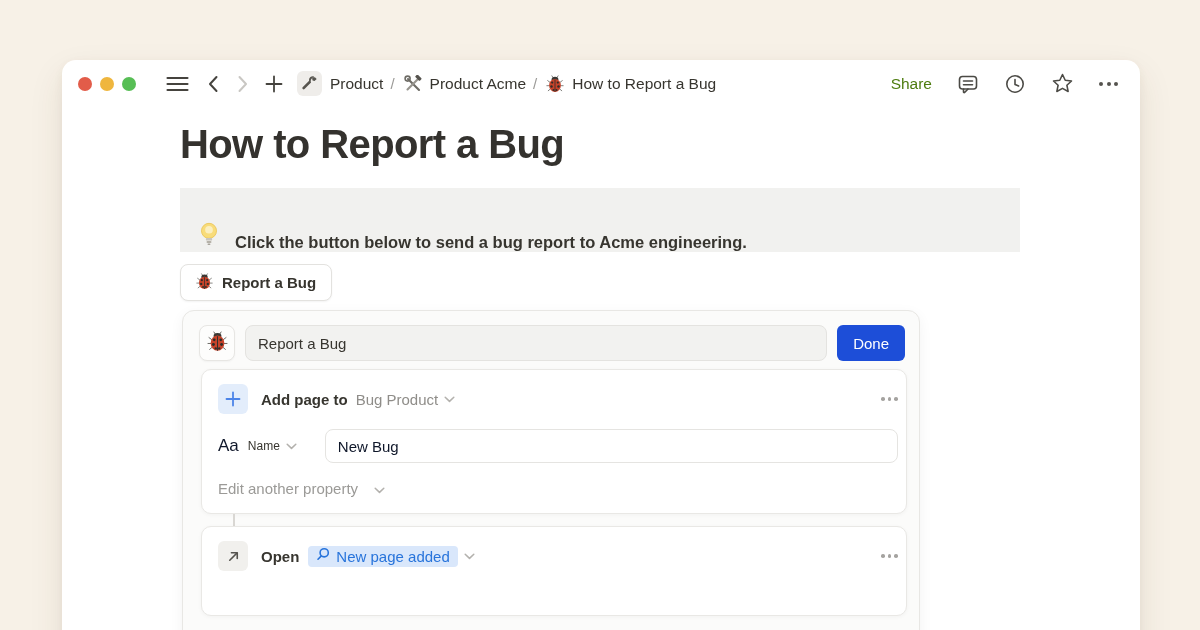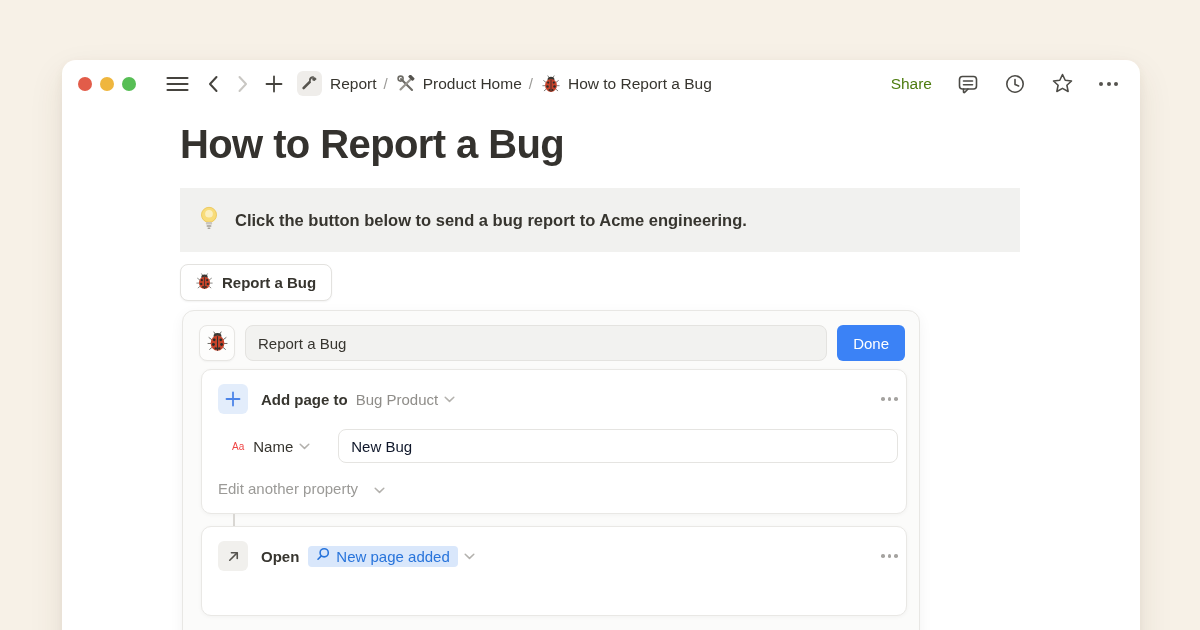--- a/index.html
+++ b/index.html
@@ -31,21 +31,21 @@
   .tb-right { margin-left:auto; display:flex; align-items:center; }
   .share { font-size:15.5px; color:#4d7c0f; }
   .tb-icon { margin-left:25px; display:flex; align-items:center; }
   .dots { display:flex; align-items:center; gap:3.5px; }
   .dots i { width:4px; height:4px; border-radius:50%; background:#55534E; display:block; }
   
   .content { padding-left:118px; }
   .page-title { margin-top:15px; font-size:40px; font-weight:700; letter-spacing:-0.6px; color:#34322E; }
   .callout {
     margin-top:21px; width:840px; height:64px; background:#F1F1EF; border-radius:0;
-    display:flex; align-items:center; padding:0 18px; gap:15px;
+    display:flex; align-items:flex-end; padding:0 18px; gap:15px;
   }
   .callout-text { font-size:16.5px; font-weight:700; color:#37352F; }
   .bug-button {
     margin-top:12px; display:inline-flex; align-items:center; gap:9px;
     height:37px; padding:0 15px; background:#FFFFFF;
     border:1px solid #E3E2DF; border-radius:8px;
     box-shadow:0 1px 2px rgba(15,15,15,0.05);
     font-size:15px; font-weight:700; color:#37352F; cursor:pointer;
   }
   
@@ -59,21 +59,21 @@
   .emoji-btn {
     width:36px; height:36px; border:1px solid #E7E6E3; border-radius:8px;
     background:#FDFDFC; box-shadow:0 1px 2px rgba(15,15,15,0.04);
     display:flex; align-items:center; justify-content:center; flex:0 0 auto; cursor:pointer;
   }
   .btn-name-input {
     flex:1; height:36px; background:#F2F2F0; border:1px solid #E4E3E0; border-radius:8px;
     padding:0 12px; font-size:15px; color:#37352F; font-family:inherit; outline:none;
   }
   .done-btn {
-    height:36px; padding:0 16px; background:#3b82f6; color:#FFFFFF;
+    height:36px; padding:0 16px; background:#1d4ed8; color:#FFFFFF;
     border:none; border-radius:6px; font-size:15px; font-weight:500;
     font-family:inherit; cursor:pointer; flex:0 0 auto;
   }
   .trigger-label { margin:26px 0 0 12px; font-size:13.5px; color:#82807B; }
   .card {
     margin-top:8px; margin-left:2px; width:706px; background:#FFFFFF;
     border:1px solid #E9E8E5; border-radius:10px;
     box-shadow:0 1px 4px rgba(15,15,15,0.04);
     padding:14px 8px 16px 16px;
   }
@@ -83,22 +83,22 @@
     display:flex; align-items:center; justify-content:center; flex:0 0 auto; cursor:pointer;
   }
   .plus-sq { background:#E3EDFB; }
   .arrow-sq { background:#F1F0ED; }
   .action-label { margin-left:13px; font-size:15px; font-weight:700; color:#37352F; }
   .dd-value { margin-left:8px; font-size:15px; color:#8F8D89; cursor:pointer; }
   .dd-chevron { margin-left:6px; display:flex; align-items:center; }
   .card-dots { margin-left:auto; display:flex; gap:3px; cursor:pointer; }
   .card-dots i { width:3.6px; height:3.6px; border-radius:50%; background:#A5A3A0; display:block; }
   .prop-row { margin-top:15px; display:flex; align-items:center; }
-  .aa { font-size:10px; color:#ef4444; margin-left:14px; }
-  .prop-name { margin-left:9px; font-size:15px; color:#37352F; cursor:pointer; }
+  .aa { font-size:17px; color:#0f172a; margin-left:0; }
+  .prop-name { margin-left:9px; font-size:12px; color:#37352F; cursor:pointer; }
   .prop-input {
     margin-left:28px; flex:1; height:34px; background:#FFFFFF;
     border:1px solid #E5E4E1; border-radius:8px; padding:0 12px;
     font-size:15px; color:#0f172a; font-family:inherit; outline:none;
   }
   .edit-prop { margin-top:17px; display:flex; align-items:center; gap:16px; font-size:15px; color:#9B9A97; cursor:pointer; }
   .connector { width:2px; height:12px; background:#D9D7D3; margin-left:34px; }
   .card2 { margin-top:0; height:90px; }
   .chip {
     margin-left:9px; display:inline-flex; align-items:center; gap:6px;
@@ -143,32 +143,32 @@
             <line x1="1.5" y1="9" x2="16.5" y2="9"></line>
           </g>
         </svg>
     </span>
 
     <span class="crumb-iconbox">
       <svg width="15" height="15" viewBox="0 0 18 18">
           <path d="M16.2 1.9a4.9 4.9 0 0 0-5.5 6.7L2.2 17.1a1.8 1.8 0 0 1-2.5-2.5l8.5-8.5A4.9 4.9 0 0 1 14.9.6l-2.8 2.8.6 2.6 2.6.6 2.8-2.8a4.9 4.9 0 0 1-1.9-1.9z" transform="translate(1,0) scale(0.92)" fill="#57554F"></path>
         </svg>
     </span>
-    <span class="crumb">Report</span>
+    <span class="crumb">Product</span>
     <span class="crumb-sep">/</span>
 
     <span class="crumb-emoji">
       <svg width="18" height="18" viewBox="0 0 18 18">
         <line x1="4" y1="4" x2="15" y2="15" stroke="#6E6C66" stroke-width="2.1" stroke-linecap="round"></line>
         <circle cx="3.6" cy="3.6" r="2.5" fill="none" stroke="#6E6C66" stroke-width="1.6"></circle>
         <line x1="14" y1="4" x2="3.5" y2="14.5" stroke="#97948E" stroke-width="2.1" stroke-linecap="round"></line>
         <rect x="11.2" y="1" width="6.4" height="3.4" rx="1" transform="rotate(45 14.4 2.7)" fill="#55534E"></rect>
       </svg>
     </span>
-    <span class="crumb">Product Home</span>
+    <span class="crumb">Product Acme</span>
     <span class="crumb-sep">/</span>
 
     <span class="crumb-emoji">
       <svg width="18" height="18" viewBox="0 0 32 32">
         <g stroke="#55534E" stroke-width="1.3" stroke-linecap="round">
           <line x1="7" y1="13" x2="3" y2="10"></line>
             <line x1="25" y1="13" x2="29" y2="10"></line>
           <line x1="5.5" y1="19" x2="1.5" y2="19"></line>
             <line x1="26.5" y1="19" x2="30.5" y2="19"></line>
           <line x1="7.5" y1="25" x2="4" y2="28"></line>

